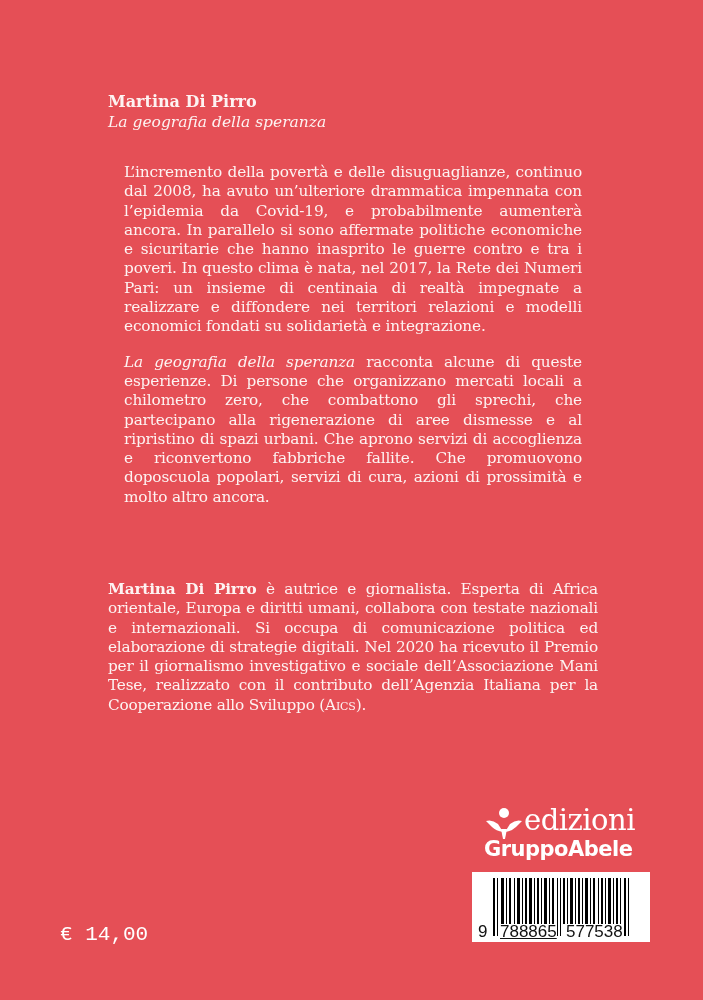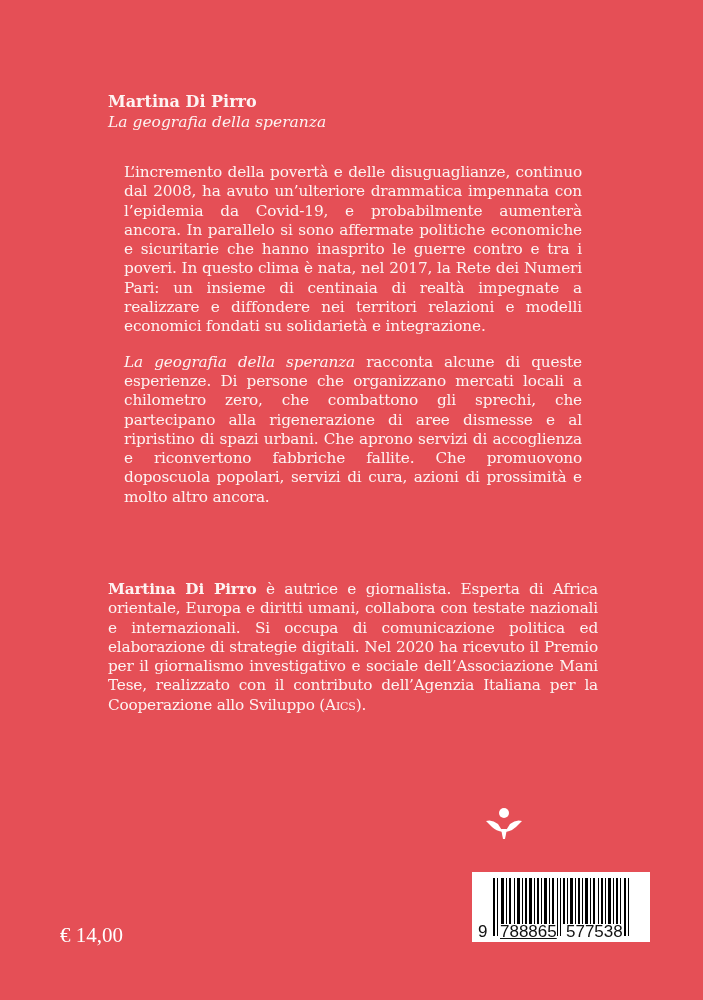--- a/index.html
+++ b/index.html
@@ -12,21 +12,21 @@
   .body em { font-style:italic; }
   .bio { position:absolute; left:108px; top:556px; width:490px; font-size:15.3px; line-height:19.3px; text-align:justify; letter-spacing:-0.2px;margin-top:24px; }
   .bio b { font-weight:bold; }
   .smallcaps { font-variant:small-caps; }
   .logo { position:absolute; left:484px; top:805px; width:180px; height:60px; }
   .logo-word { position:absolute; left:40px; top:-2px; font-family:"DejaVu Serif", serif; font-size:29px; color:#fff; letter-spacing:-0.5px; }
   .logo-brand { position:absolute; left:0px; top:32px; font-family:"DejaVu Sans", sans-serif; font-weight:bold; font-size:21px; color:#fff; letter-spacing:-0.5px; }
   .barcode { position:absolute; left:472px; top:872px; width:178px; height:70px; background:#fff; }
   .barcode svg { position:absolute; left:0; top:0; }
   .bc-num { position:absolute; top:50px; font-family:"Liberation Sans", sans-serif; font-size:17px; color:#111; }
-  .price { position:absolute; left:60px; top:923px; font-family:Liberation Serif, serif; font-size:21px; color:#fff; }
+  .price { position:absolute; left:60px; top:923px; font-family:Liberation Mono, monospace; font-size:21px; color:#fff; }
 </style>
 </head>
 <body>
 
 <div class="header">
   <div class="author">Martina Di Pirro</div>
   <div class="subtitle">La geografia della speranza</div>
 </div>
 
 <div class="body">
@@ -36,20 +36,22 @@
 
 <div class="bio"><b>Martina Di Pirro</b><span> è autrice e giornalista. Esperta di Africa orientale, Europa e diritti umani, collabora con testate nazionali e internazionali. Si occupa di comunicazione politica ed elaborazione di strategie digitali. Nel 2020 ha ricevuto il Premio per il giornalismo investigativo e sociale dell’Associazione Mani Tese, realizzato con il contributo dell’Agenzia Italiana per la Cooperazione allo Sviluppo (</span><span class="smallcaps">Aics</span><span>).</span></div>
 
 <div class="logo">
   <svg width="40" height="34" viewBox="0 0 40 34" style="position:absolute;left:0;top:2px;">
     <circle cx="20" cy="6" r="5" fill="#fff"></circle>
     <path d="M2 14 Q8 12 14 17 L19 25 Q12 24 8 20 Q5 17 2 14 Z" fill="#fff"></path>
     <path d="M38 14 Q32 12 26 17 L21 25 Q28 24 32 20 Q35 17 38 14 Z" fill="#fff"></path>
     <path d="M17 22 L23 22 L21 32 L19 32 Z" fill="#fff"></path>
   </svg>
+  <div class="logo-word">edizioni</div>
+  <div class="logo-brand">GruppoAbele</div>
 </div>
 
 <div class="barcode">
   <svg width="178" height="70" viewBox="0 0 178 70">
     <g fill="#000">
       <rect x="21" y="6" width="2" height="58"></rect>
         <rect x="25" y="6" width="1" height="58"></rect>
       <rect x="29" y="6" width="3" height="46"></rect>
         <rect x="34" y="6" width="1" height="46"></rect>
       <rect x="37" y="6" width="2" height="46"></rect>

